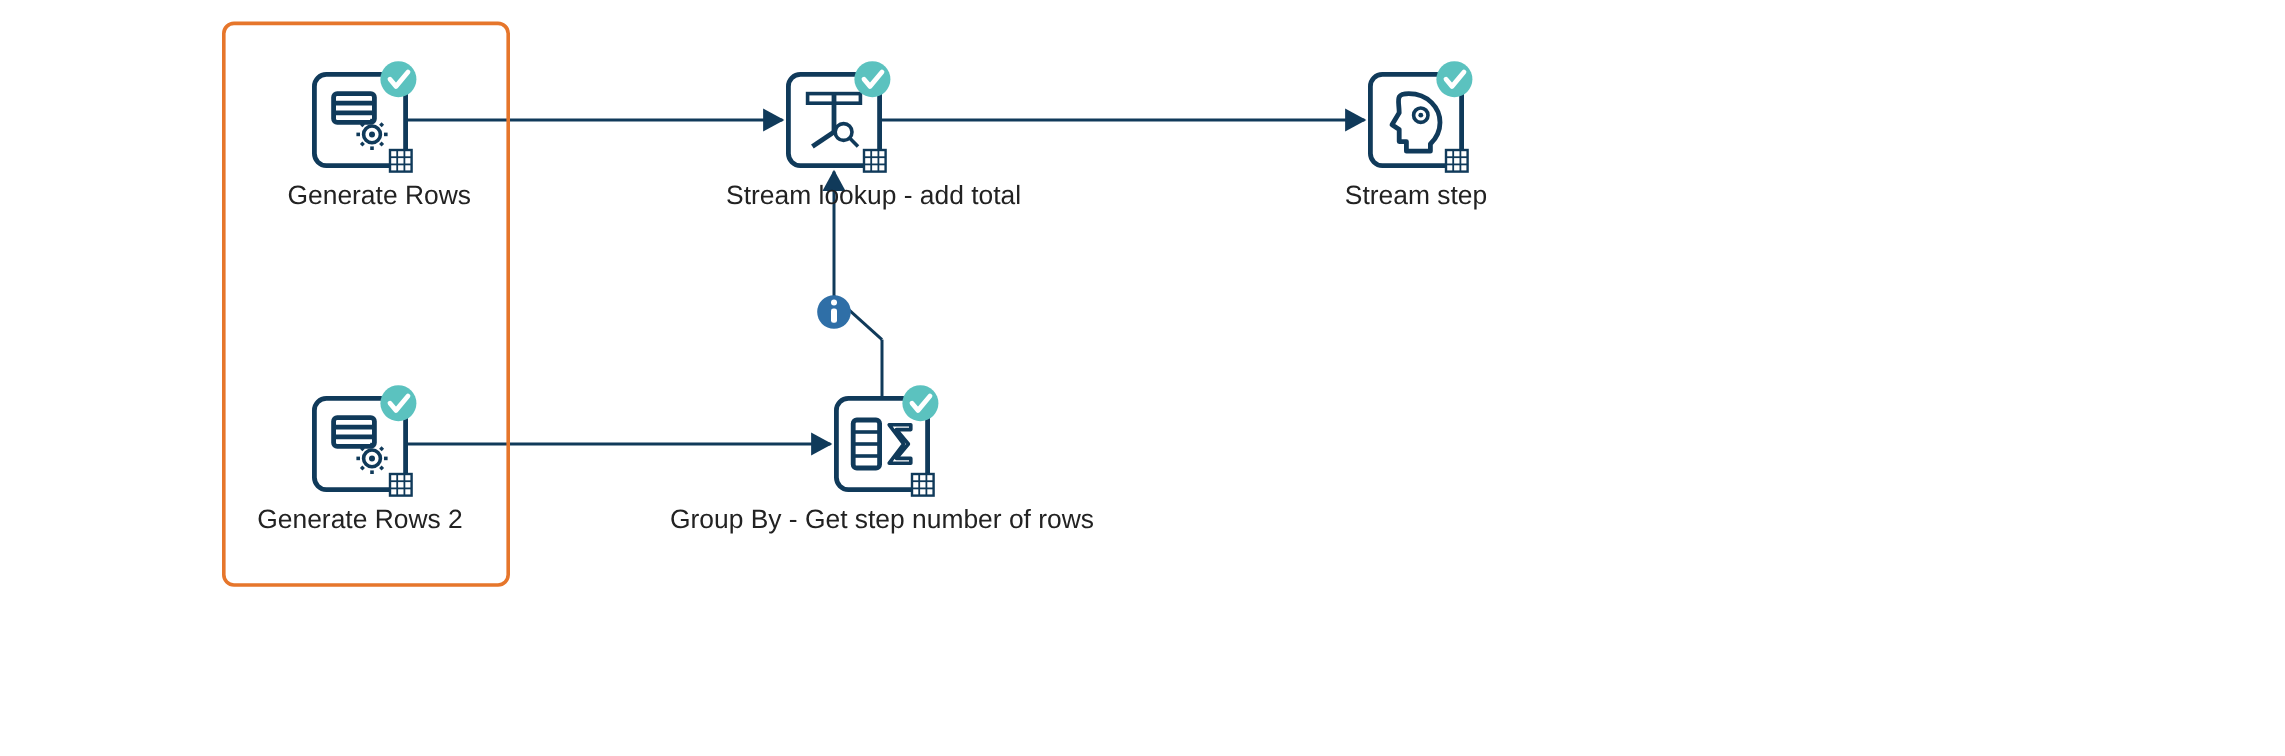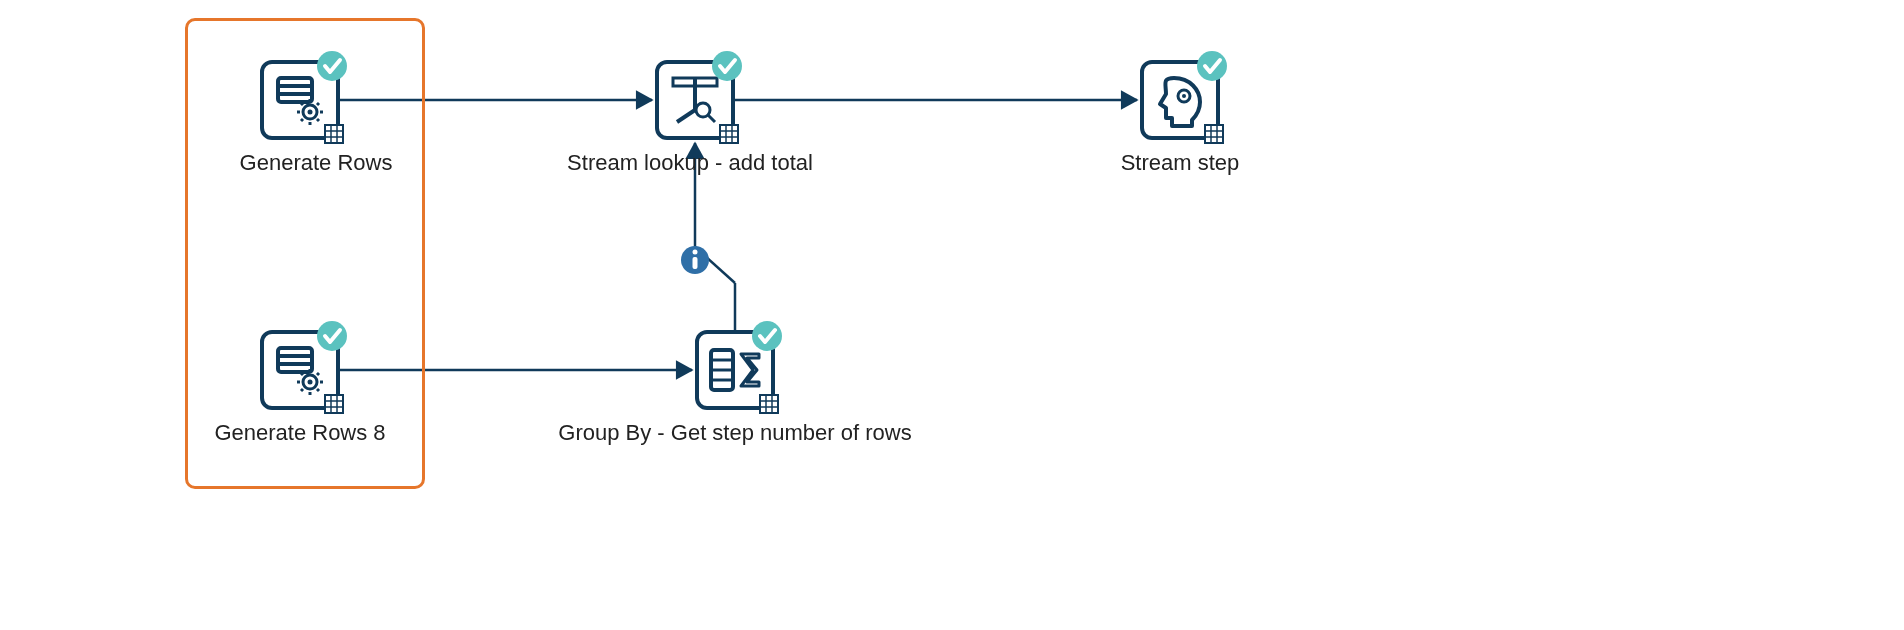--- a/index.html
+++ b/index.html
@@ -211,19 +211,19 @@
     <g transform="translate(32,-34)">
       <circle r="15" fill="#5bc2bf"></circle>
       <path d="M-7,0 L-2,6 L8,-6" fill="none" stroke="#fff" stroke-width="4" stroke-linecap="round" stroke-linejoin="round"></path>
     </g>
   </g>
 
 </svg>
 
 <div class="node-label" style="left:316px; top:150px;">Generate Rows</div>
 
-<div class="node-label" style="left:300px; top:420px;">Generate Rows 8</div>
-
-<div class="node-label" style="left:690px; top:150px;">Stream lookup - add total</div>
+<div class="node-label" style="left:300px; top:420px;">Generate Rows 2</div>
+
+<div class="node-label" style="left:728px; top:150px;">Stream lookup - add total</div>
 
 <div class="node-label" style="left:735px; top:420px;">Group By - Get step number of rows</div>
 
 <div class="node-label" style="left:1180px; top:150px;">Stream step</div>
 
 </body></html>

